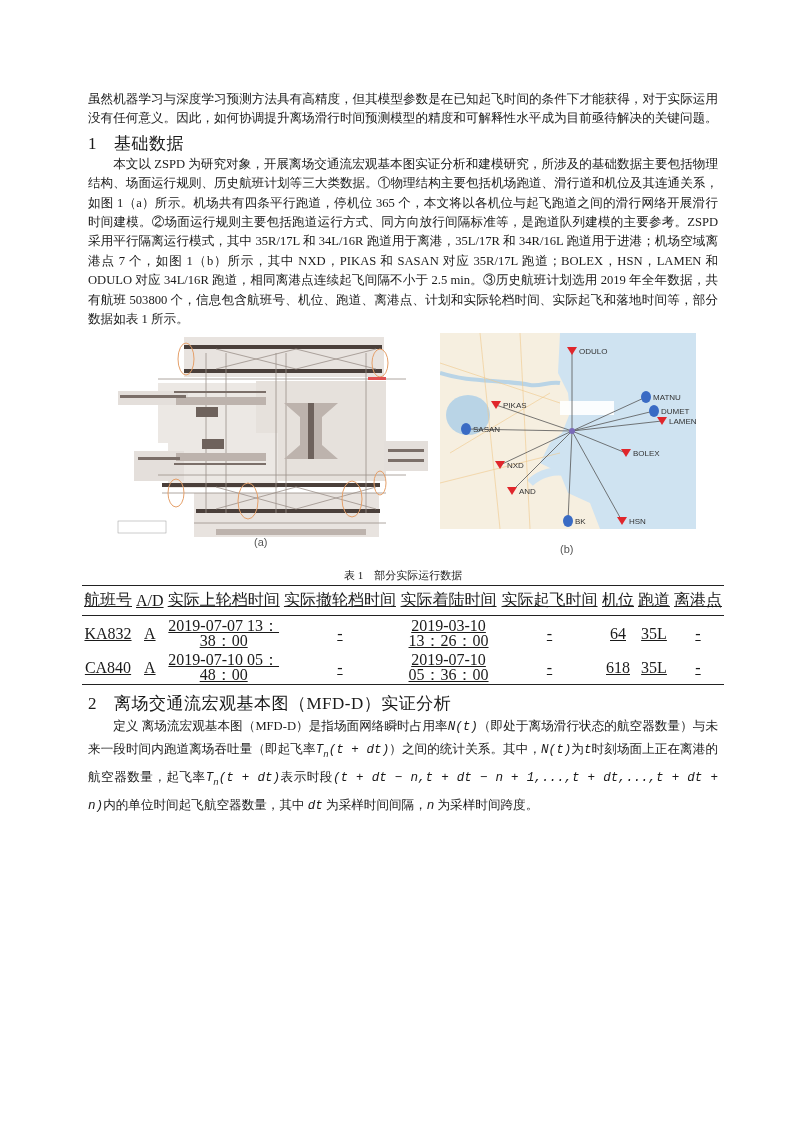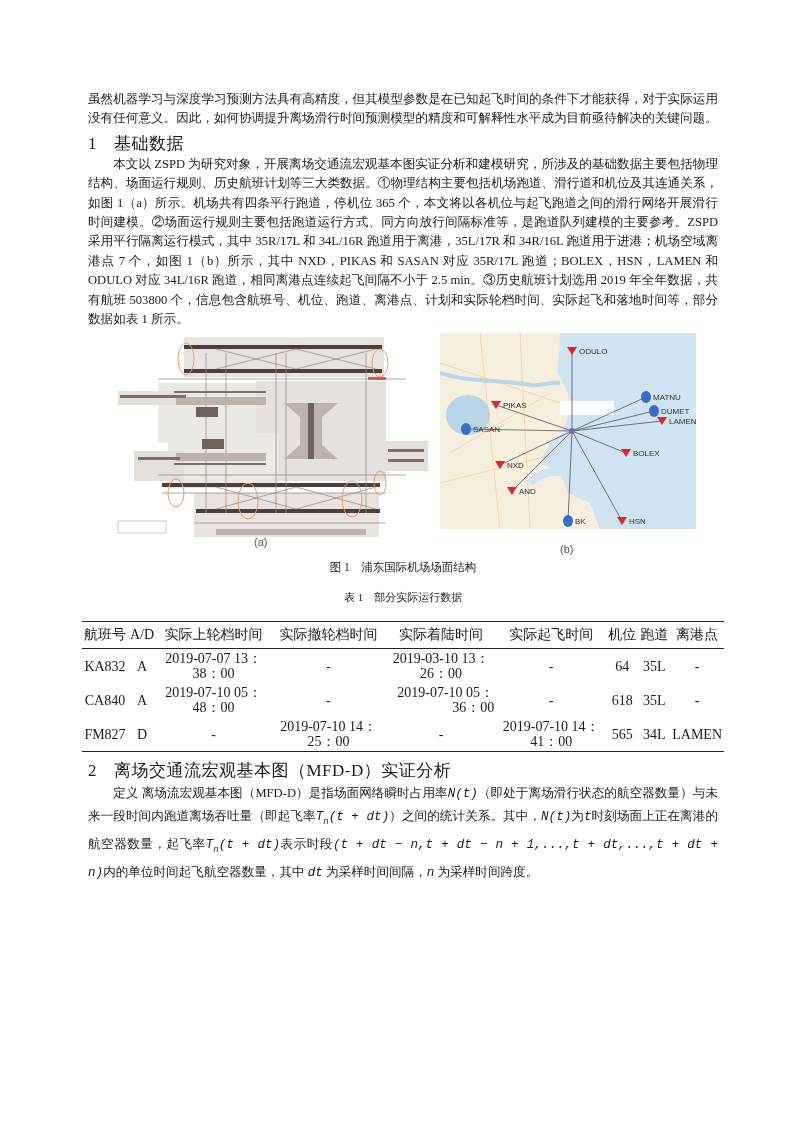--- a/index.html
+++ b/index.html
@@ -25,21 +25,21 @@
   .figure-row { position: relative; height: 222px; margin-top: 4px; }
   .fig { position: absolute; top: 0; }
   .fig-a { left: 28px; width: 318px; height: 212px; }
   .fig-b { left: 352px; width: 288px; height: 208px; }
   .sub-label { position: absolute; font-family: "Liberation Sans", sans-serif; font-size: 11px; color: #555; }
   .fig-caption { text-align: center; font-size: 11.5px; margin-top: 2px; height: 20px; line-height: 20px; }
   .table-caption { text-align: center; font-size: 11px; margin-top: 12px; line-height: 16px; }
 
   table.data {
     width: 642px; margin-left: -6px; border-collapse: collapse;
-    font-size: 14px; margin-top: 16px;
+    font-size: 16px; margin-top: 2px; text-decoration: underline;
   }
   table.data th {
     font-weight: normal; padding: 4px 2px; border-top: 1.5px solid #222; border-bottom: 1.2px solid #222;
     text-align: center; white-space: nowrap;
   }
   table.data td { text-align: center; padding: 2px 2px; line-height: 15px; height: 30px; }
   table.data tr:last-child td { border-bottom: 1.5px solid #222; }
 </style>
 </head>
 <body>
@@ -163,21 +163,20 @@
             <line x1="132" y1="98" x2="128" y2="188" stroke="#555" stroke-width="0.8"></line>
             <ellipse cx="128" cy="188" rx="5" ry="6" fill="#3a6bc4"></ellipse>
             <text x="135" y="191" font-size="8" font-family="Liberation Sans, sans-serif" fill="#333">BK</text>
             <circle cx="132" cy="98" r="3" fill="#7a6ab8"></circle>
           </g>
       </svg>
       <span class="sub-label" style="left:120px; top:210px;">(b)</span>
     </div>
   </div>
 
-  <div class="fig-caption">图 1　浦东国际机场场面结构</div>
 
   <div class="table-caption">表 1　部分实际运行数据</div>
   <table class="data">
     <thead>
       <tr>
         <th>航班号</th>
         <th>A/D</th>
         <th>实际上轮档时间</th>
         <th>实际撤轮档时间</th>
         <th>实际着陆时间</th>
@@ -197,36 +196,25 @@
           <td style="width: 118px;">-</td>
           <td>64</td>
           <td>35L</td>
           <td>-</td>
         </tr>
         <tr>
           <td>CA840</td>
           <td>A</td>
           <td style="width: 118px;">2019-07-10 05：48：00</td>
           <td style="width: 118px;">-</td>
-          <td style="width: 118px; text-align: right;">2019-07-10 05：36：00</td>
+          <td style="width: 118px;">2019-07-10 05：36：00</td>
           <td style="width: 118px;">-</td>
           <td>618</td>
           <td>35L</td>
           <td>-</td>
-        </tr>
-        <tr>
-          <td>FM827</td>
-          <td>D</td>
-          <td style="width: 118px;">-</td>
-          <td style="width: 118px;">2019-07-10 14：25：00</td>
-          <td style="width: 118px;">-</td>
-          <td style="width: 118px;">2019-07-10 14：41：00</td>
-          <td>565</td>
-          <td>34L</td>
-          <td>LAMEN</td>
         </tr>
       </tbody>
   </table>
 
   <h2 class="sec" style="margin-top:8px;">
     <span class="num">2</span><span>离场交通流宏观基本图（MFD-D）实证分析</span>
   </h2>
   <p class="para indent" style="line-height:22px;">
     <span>定义 离场流宏观基本图（MFD-D）是指场面网络瞬时占用率</span><span class="math">N(t)</span><span>（即处于离场滑行状态的航空器数量）与未来一段时间内跑道离场吞吐量（即起飞率</span><span class="math"><span>T</span><sub>n</sub><span>(t + dt)</span></span><span>）之间的统计关系。其中，</span><span class="math">N(t)</span><span>为</span><span class="math">t</span><span>时刻场面上正在离港的航空器数量，起飞率</span><span class="math"><span>T</span><sub>n</sub><span>(t + dt)</span></span><span>表示时段</span><span class="math">(t + dt − n,t + dt − n + 1,...,t + dt,...,t + dt + n)</span><span>内的单位时间起飞航空器数量，其中 </span><span class="math">dt</span><span> 为采样时间间隔，</span><span class="math">n</span><span> 为采样时间跨度。</span>
   </p>

